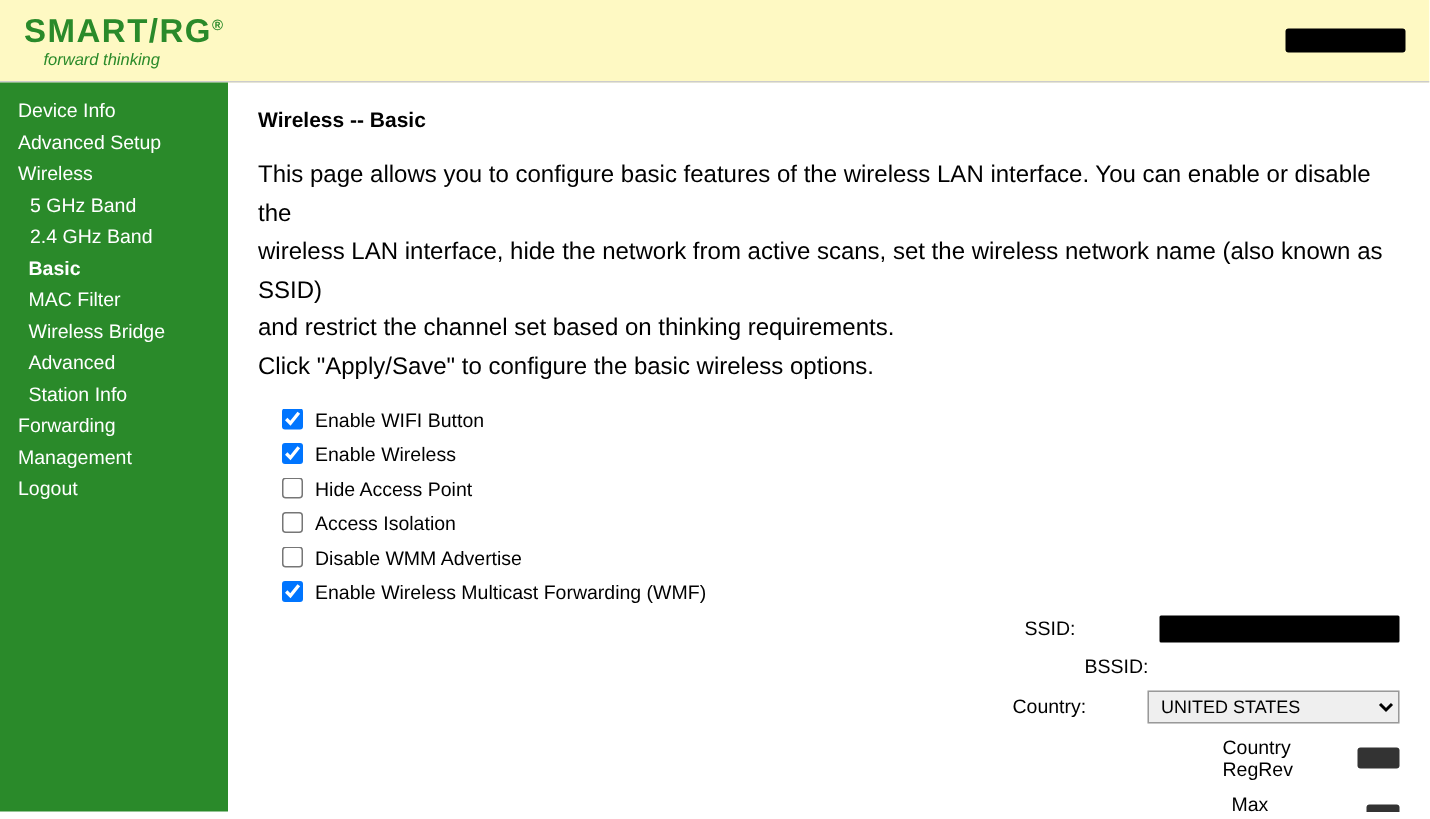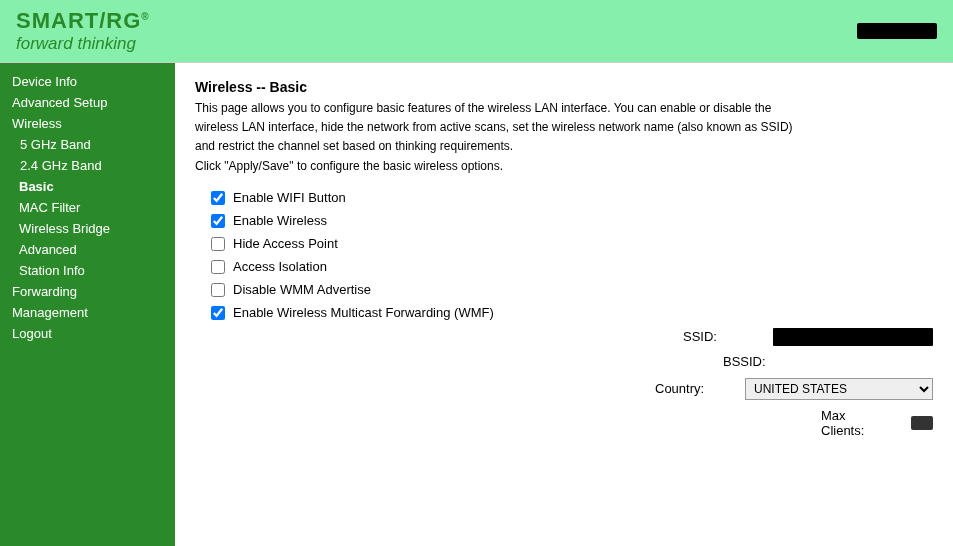--- a/index.html
+++ b/index.html
@@ -8,53 +8,53 @@
       font-size: 13px;
       background: #fff;
       color: #000;
       width: 953px;
       min-height: 546px;
       overflow: hidden;
     }
 
     
     #header {
-      background: #86efac;
+      background: #fef9c3;
       padding: 8px 16px;
       border-bottom: 1px solid #ccc;
       display: flex;
       align-items: center;
       justify-content: space-between;
     }
     #logo-container { display: flex; flex-direction: column; }
     #logo-text {
       font-size: 22px;
       font-weight: bold;
       color: #2a8a2a;
       letter-spacing: 1px;
     }
-    #logo-tagline { font-size: 17px; color: #2a8a2a; font-style: italic; }
+    #logo-tagline { font-size: 11px; color: #2a8a2a; font-style: italic; margin-left: 13px; }
     #header-ip {
       font-size: 11px;
       color: #333;
       background: #000;
       color: #000;
       padding: 2px 20px;
       border-radius: 2px;
     }
 
     
     #layout {
       display: flex;
       height: calc(546px - 60px);
     }
 
     
     #sidebar {
-      width: 175px;
+      width: 152px;
       background: #2a8a2a;
       color: #fff;
       padding: 8px 0;
       flex-shrink: 0;
     }
     .sidebar-item {
       padding: 3px 12px;
       font-size: 13px;
       cursor: pointer;
       color: #fff;
@@ -66,34 +66,34 @@
 
     
     #main {
       flex: 1;
       padding: 16px 20px;
       overflow-y: auto;
     }
     #page-title {
       font-size: 14px;
       font-weight: bold;
-      margin-bottom: 4px;
+      margin-bottom: 17px;
       color: #000;
     }
     #page-description {
-      font-size: 12px;
+      font-size: 16px;
       color: #000;
       line-height: 1.6;
       margin-bottom: 14px;
     }
 
     
     .checkbox-row {
       display: flex;
-      align-items: flex-end;
+      align-items: center;
       margin-bottom: 8px;
       padding-left: 16px;
     }
     .checkbox-row input[type="checkbox"] {
       margin-right: 8px;
       width: 14px;
       height: 14px;
       cursor: pointer;
     }
     .checkbox-label {
@@ -110,21 +110,21 @@
     .form-label {
       font-size: 13px;
       color: #000;
       width: 90px;
       font-weight: normal;
     }
     select.form-select {
       font-size: 12px;
       border: 1px solid #999;
       padding: 1px 4px;
-      width: 188px;
+      width: 168px;
       height: 22px;
     }
   </style>
 </head>
 <body>
 
 <div id="header">
   <div id="logo-container">
     <div id="logo-text">
       <span>SMART/RG</span><span style="font-size:10px;vertical-align:super;">®</span>
@@ -197,20 +197,26 @@
       <div class="form-label">BSSID:</div>
       <div style="width:120px;height:16px;"></div>
     </div>
 
     <div class="form-row">
       <div class="form-label">Country:</div>
       <select class="form-select">
       <option value="UNITED STATES">UNITED STATES</option><option value="CANADA">CANADA</option><option value="OTHER">OTHER</option></select>
     </div>
 
+    <div class="form-row">
+      <div style="width:90px;">
+        <span>Country<br>RegRev</span>
+      </div>
+      <div style="width:28px;height:14px;background:#333;border-radius:2px;cursor:pointer;"></div>
+    </div>
 
     <div class="form-row">
       <div style="width:90px;">
         <span>Max<br>Clients:</span>
       </div>
       <div style="width:22px;height:14px;background:#333;border-radius:2px;cursor:pointer;"></div>
     </div>
 
   </main>
 </div>

